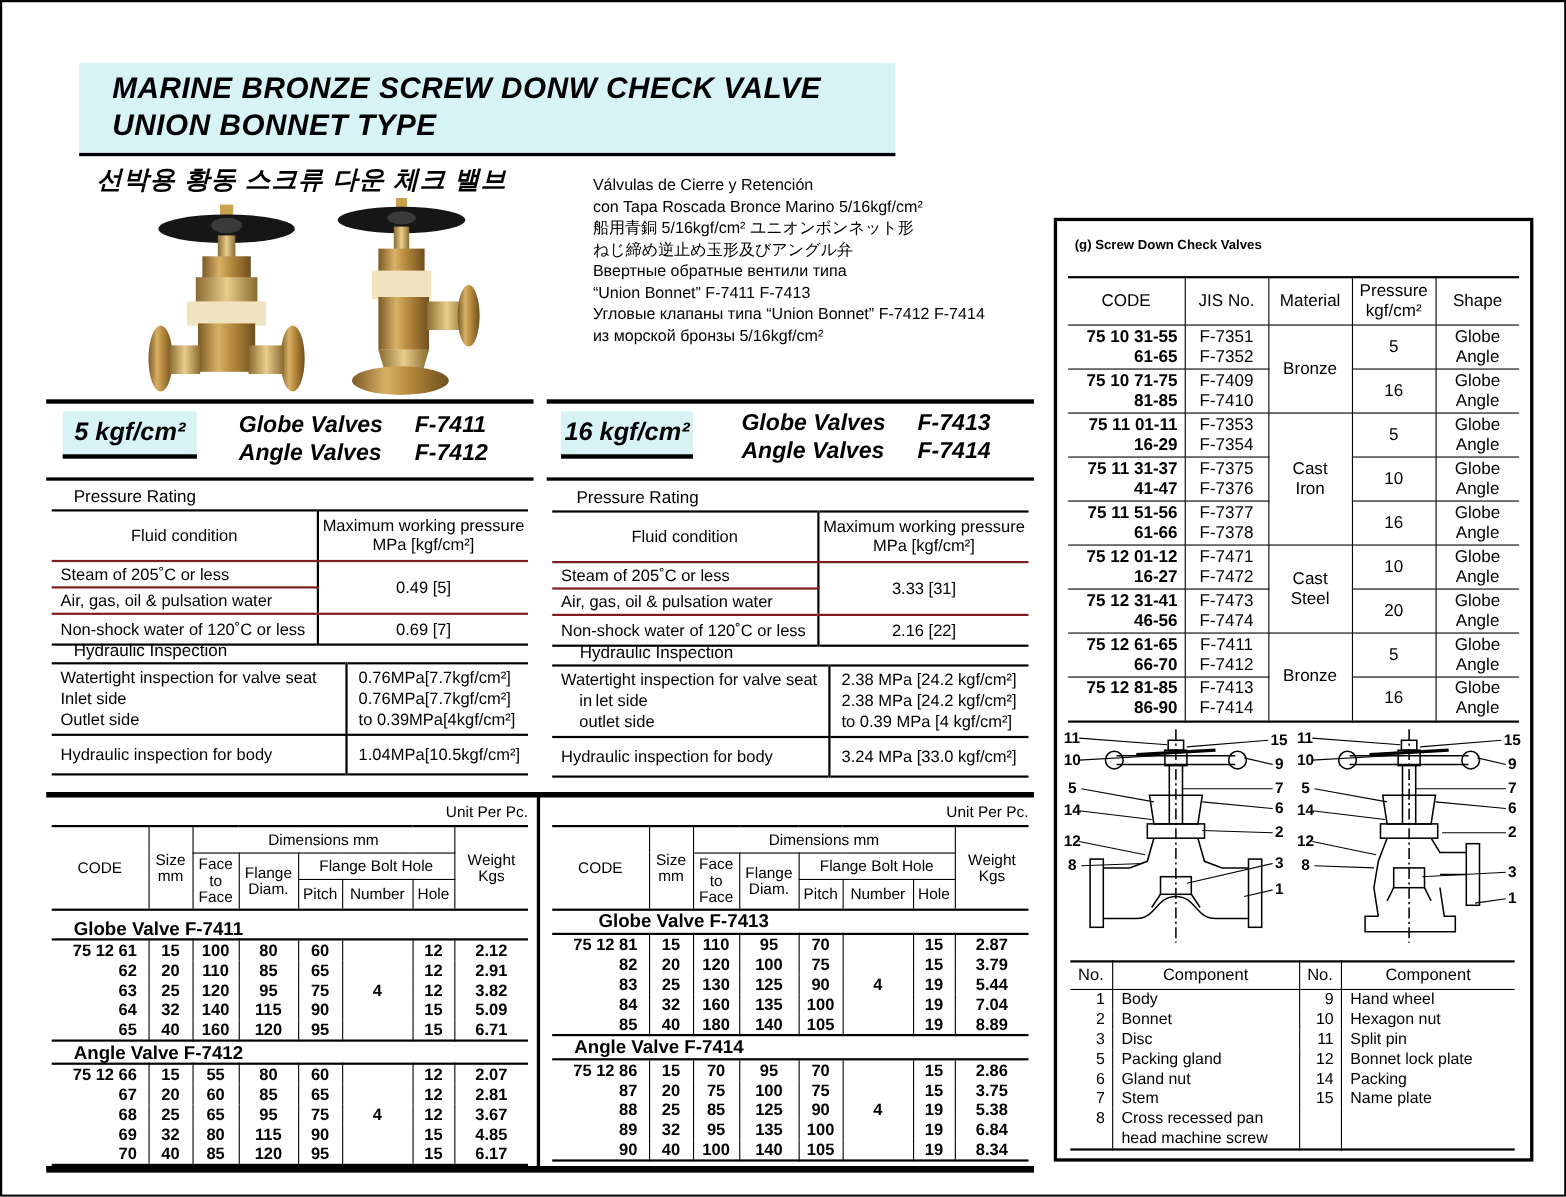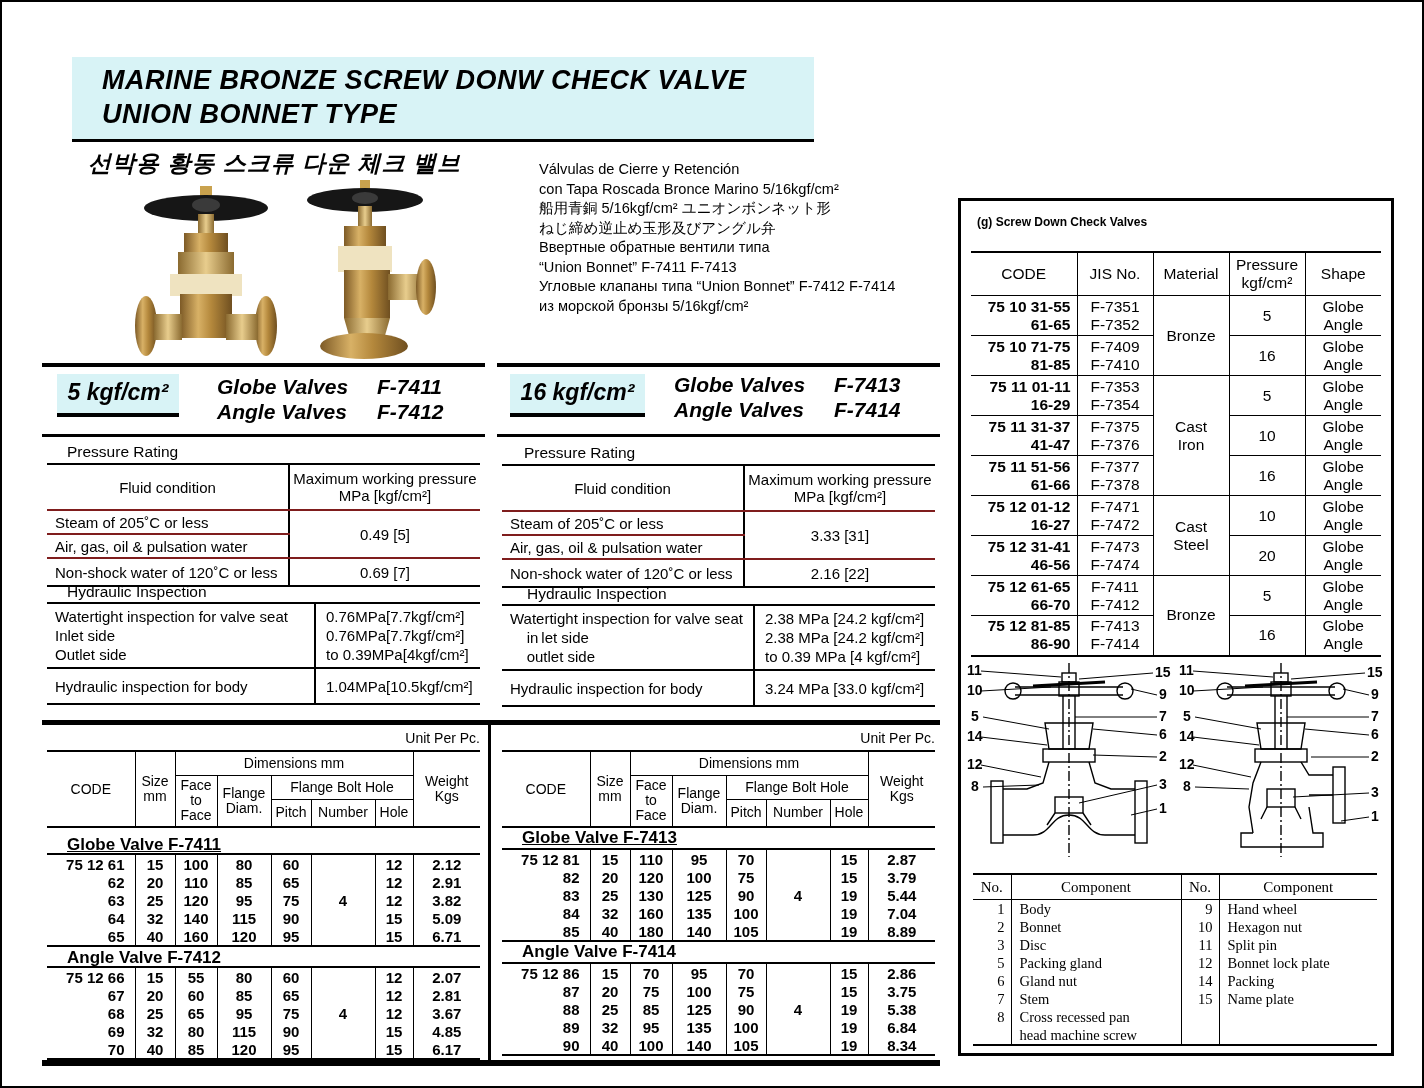--- a/index.html
+++ b/index.html
@@ -194,21 +194,21 @@
 to 0.39MPa[4kgf/cm²]</td>
     </tr>
     <tr>
       <td class="lab rb" style="height:28px;">Hydraulic inspection for body</td>
       <td class="val">1.04MPa[10.5kgf/cm²]</td>
     </tr>
   </tbody>
     </table>
 
   <div class="abs rule" style="left:495px;top:361px;width:443px;height:4px;"></div>
-  <div class="abs rate-box" style="left:508px;top:372px;width:135px;">16 kgf/cm²</div>
+  <div class="abs rate-box" style="left:508px;top:372px;width:120px;">16 kgf/cm²</div>
   <div class="abs" style="left:672px;top:370px;">
     <div class="valve-line">
         <span class="vn">Globe Valves</span>
         <span>F-7413</span>
       </div>
     <div class="valve-line">
         <span class="vn">Angle Valves</span>
         <span>F-7414</span>
       </div>
   </div>
@@ -296,21 +296,21 @@
       <td colspan="3">Flange Bolt Hole</td>
     </tr>
     <tr style="height:28px;">
       <td>Pitch</td>
       <td>Number</td>
       <td>Hole</td>
     </tr>
   </tbody>
     </table>
 
-  <div class="abs tbl-title" style="left:65px;top:833px;text-decoration:underline;">Globe Valve F-7411</div>
+  <div class="abs tbl-title" style="left:65px;top:833px;">Globe Valve F-7411</div>
   <table class="abs dimb" style="left:45px;top:851px;">
     <colgroup>
         <col style="width:88px">
         <col style="width:40px">
         <col style="width:42px">
         <col style="width:54px">
         <col style="width:40px">
         <col style="width:64px">
         <col style="width:38px">
         <col style="width:67px">
@@ -457,21 +457,21 @@
       <td colspan="3">Flange Bolt Hole</td>
     </tr>
     <tr style="height:28px;">
       <td>Pitch</td>
       <td>Number</td>
       <td>Hole</td>
     </tr>
   </tbody>
     </table>
 
-  <div class="abs tbl-title" style="left:520px;top:826px;text-decoration:underline;">Globe Valve F-7413</div>
+  <div class="abs tbl-title" style="left:542px;top:826px;">Globe Valve F-7413</div>
   <table class="abs dimb" style="left:500px;top:846px;">
     <colgroup>
         <col style="width:88px">
         <col style="width:40px">
         <col style="width:42px">
         <col style="width:54px">
         <col style="width:40px">
         <col style="width:64px">
         <col style="width:38px">
         <col style="width:67px">
@@ -797,21 +797,21 @@
             <line x1="194" y1="38" x2="168" y2="32"></line>
           <line x1="194" y1="60" x2="112" y2="60"></line>
             <line x1="194" y1="78" x2="130" y2="72"></line>
           <line x1="194" y1="100" x2="136" y2="100"></line>
             <line x1="194" y1="136" x2="118" y2="140"></line>
           <line x1="194" y1="160" x2="166" y2="164"></line>
         </g>
       </svg>
     </div>
 
-    <table class="abs comp" style="left:12px;top:672px;font-family:Liberation Serif, serif;">
+    <table class="abs comp" style="left:12px;top:672px;">
       <colgroup>
           <col style="width:38px">
           <col style="width:170px">
           <col style="width:38px">
           <col style="width:158px">
         </colgroup>
       <tbody>
           <tr class="hd">
         <td>No.</td>
         <td class="sep">Component</td>

